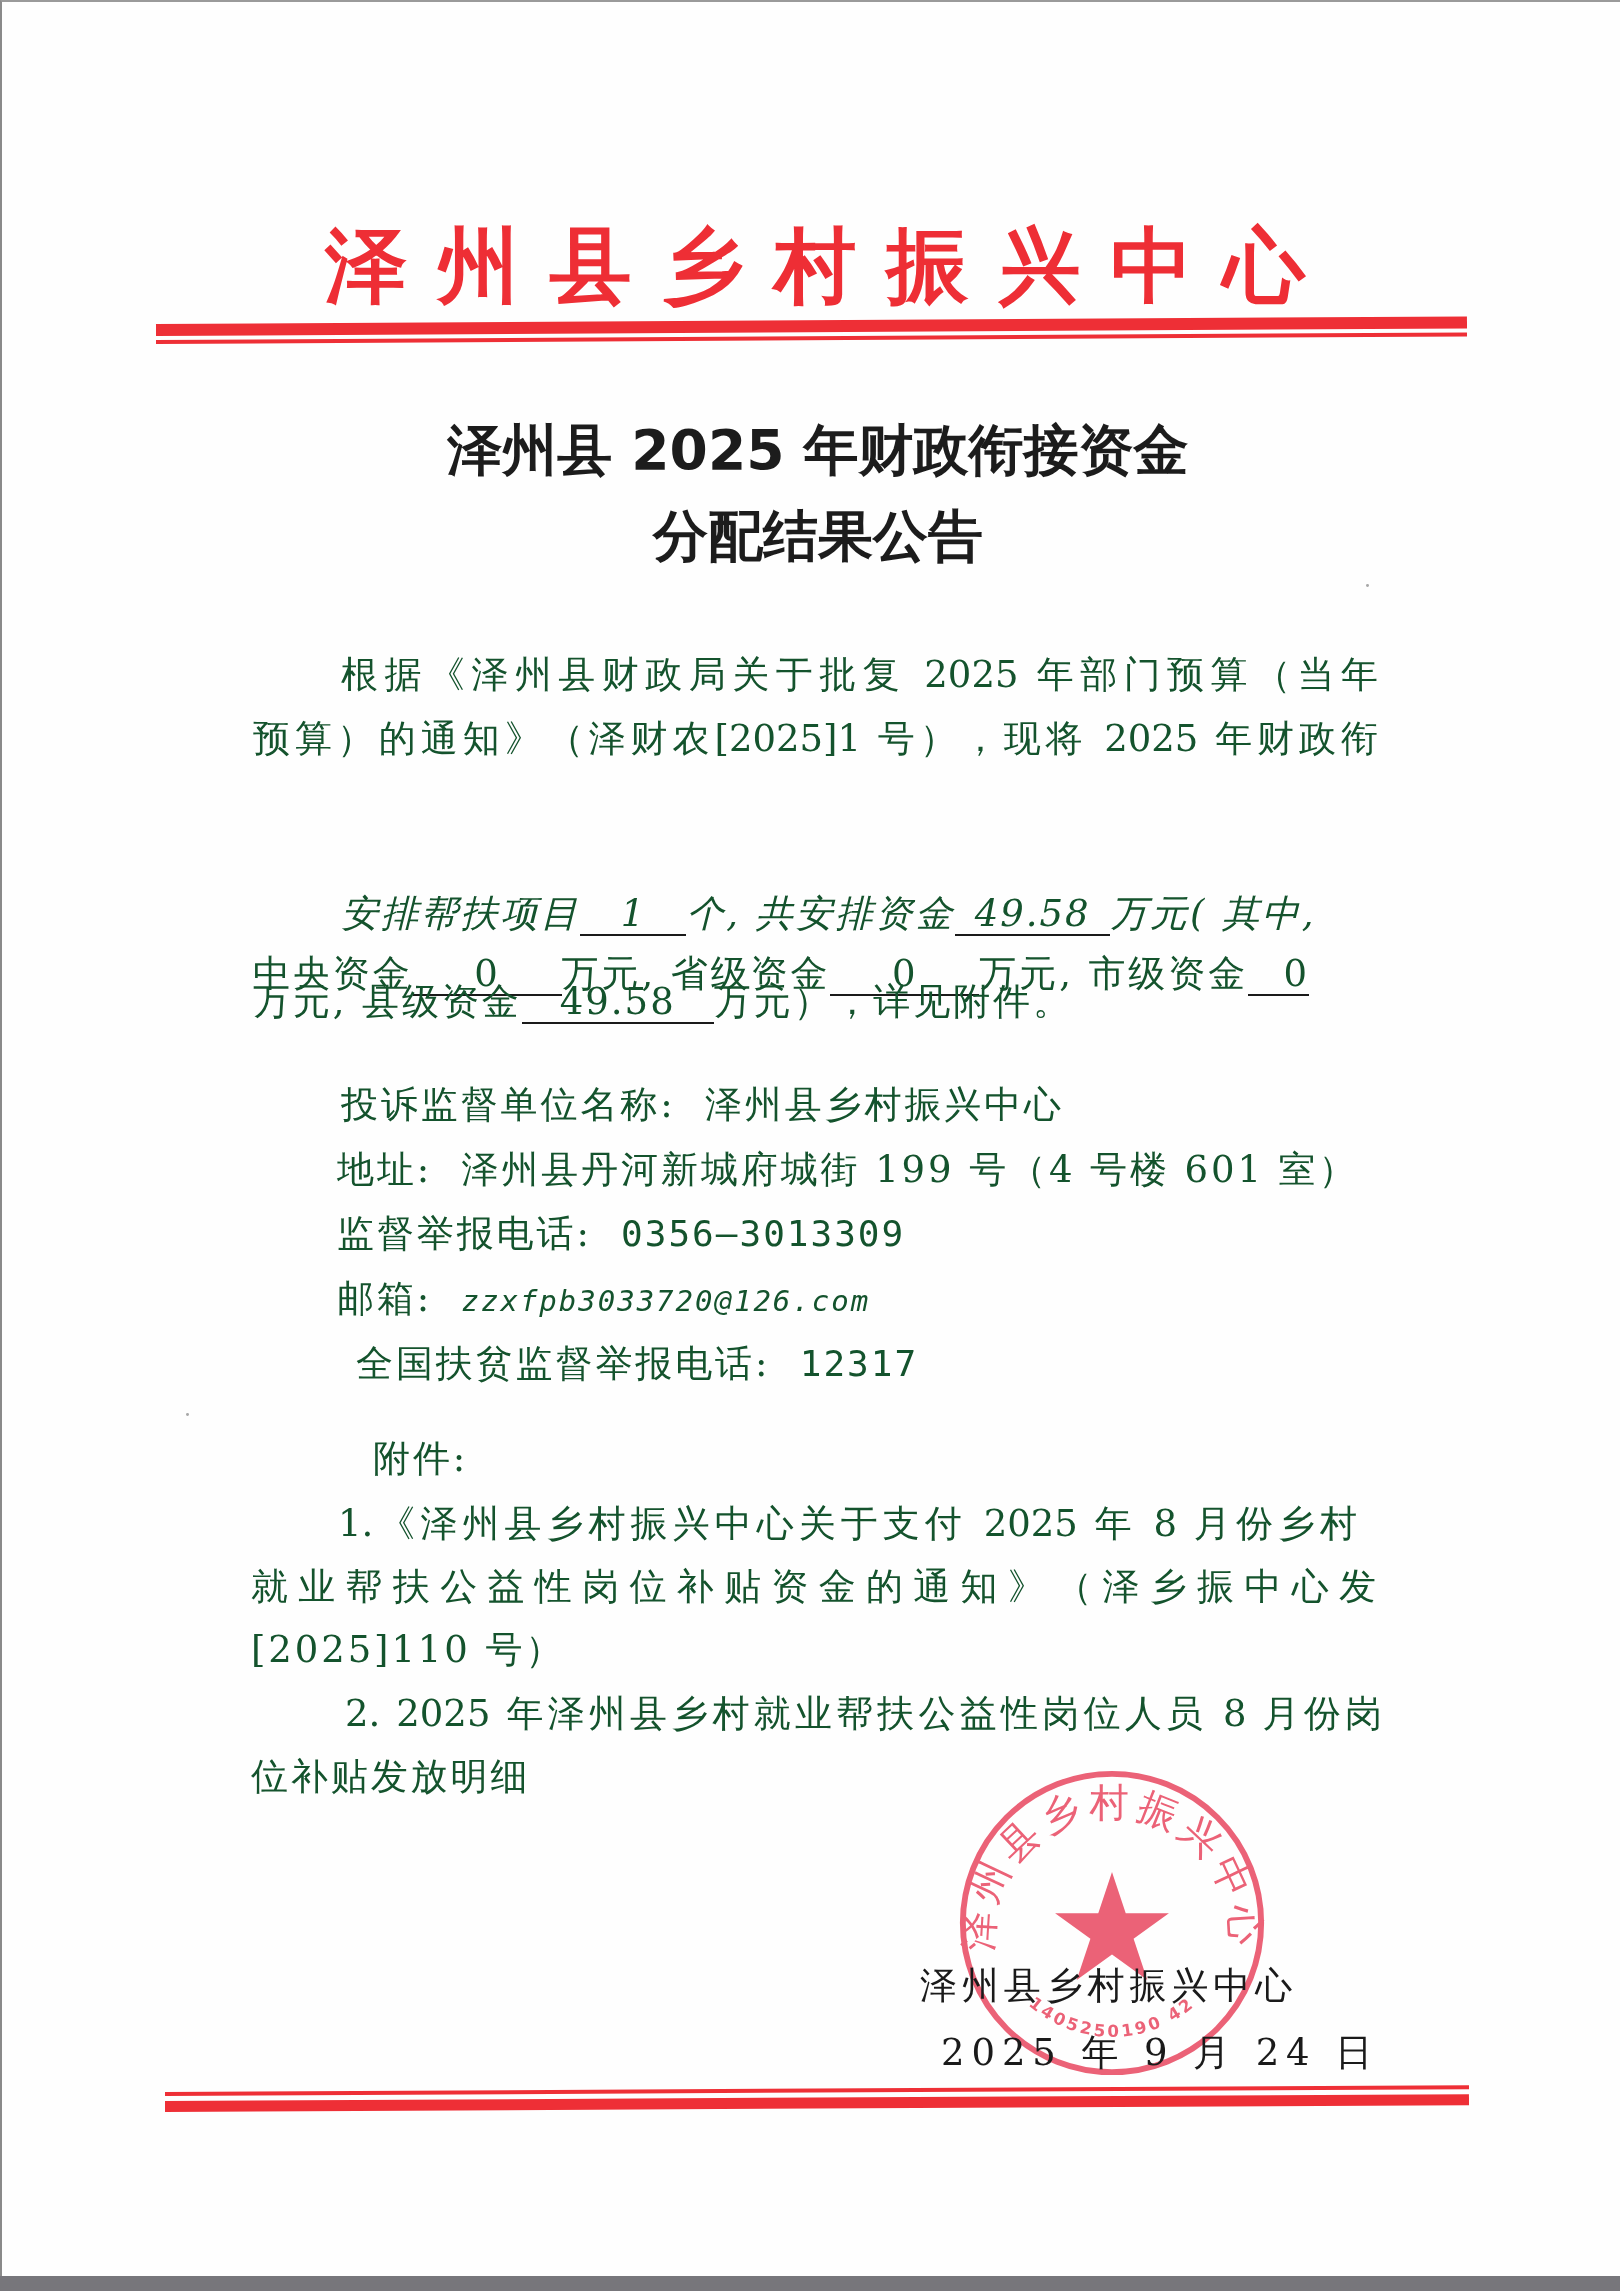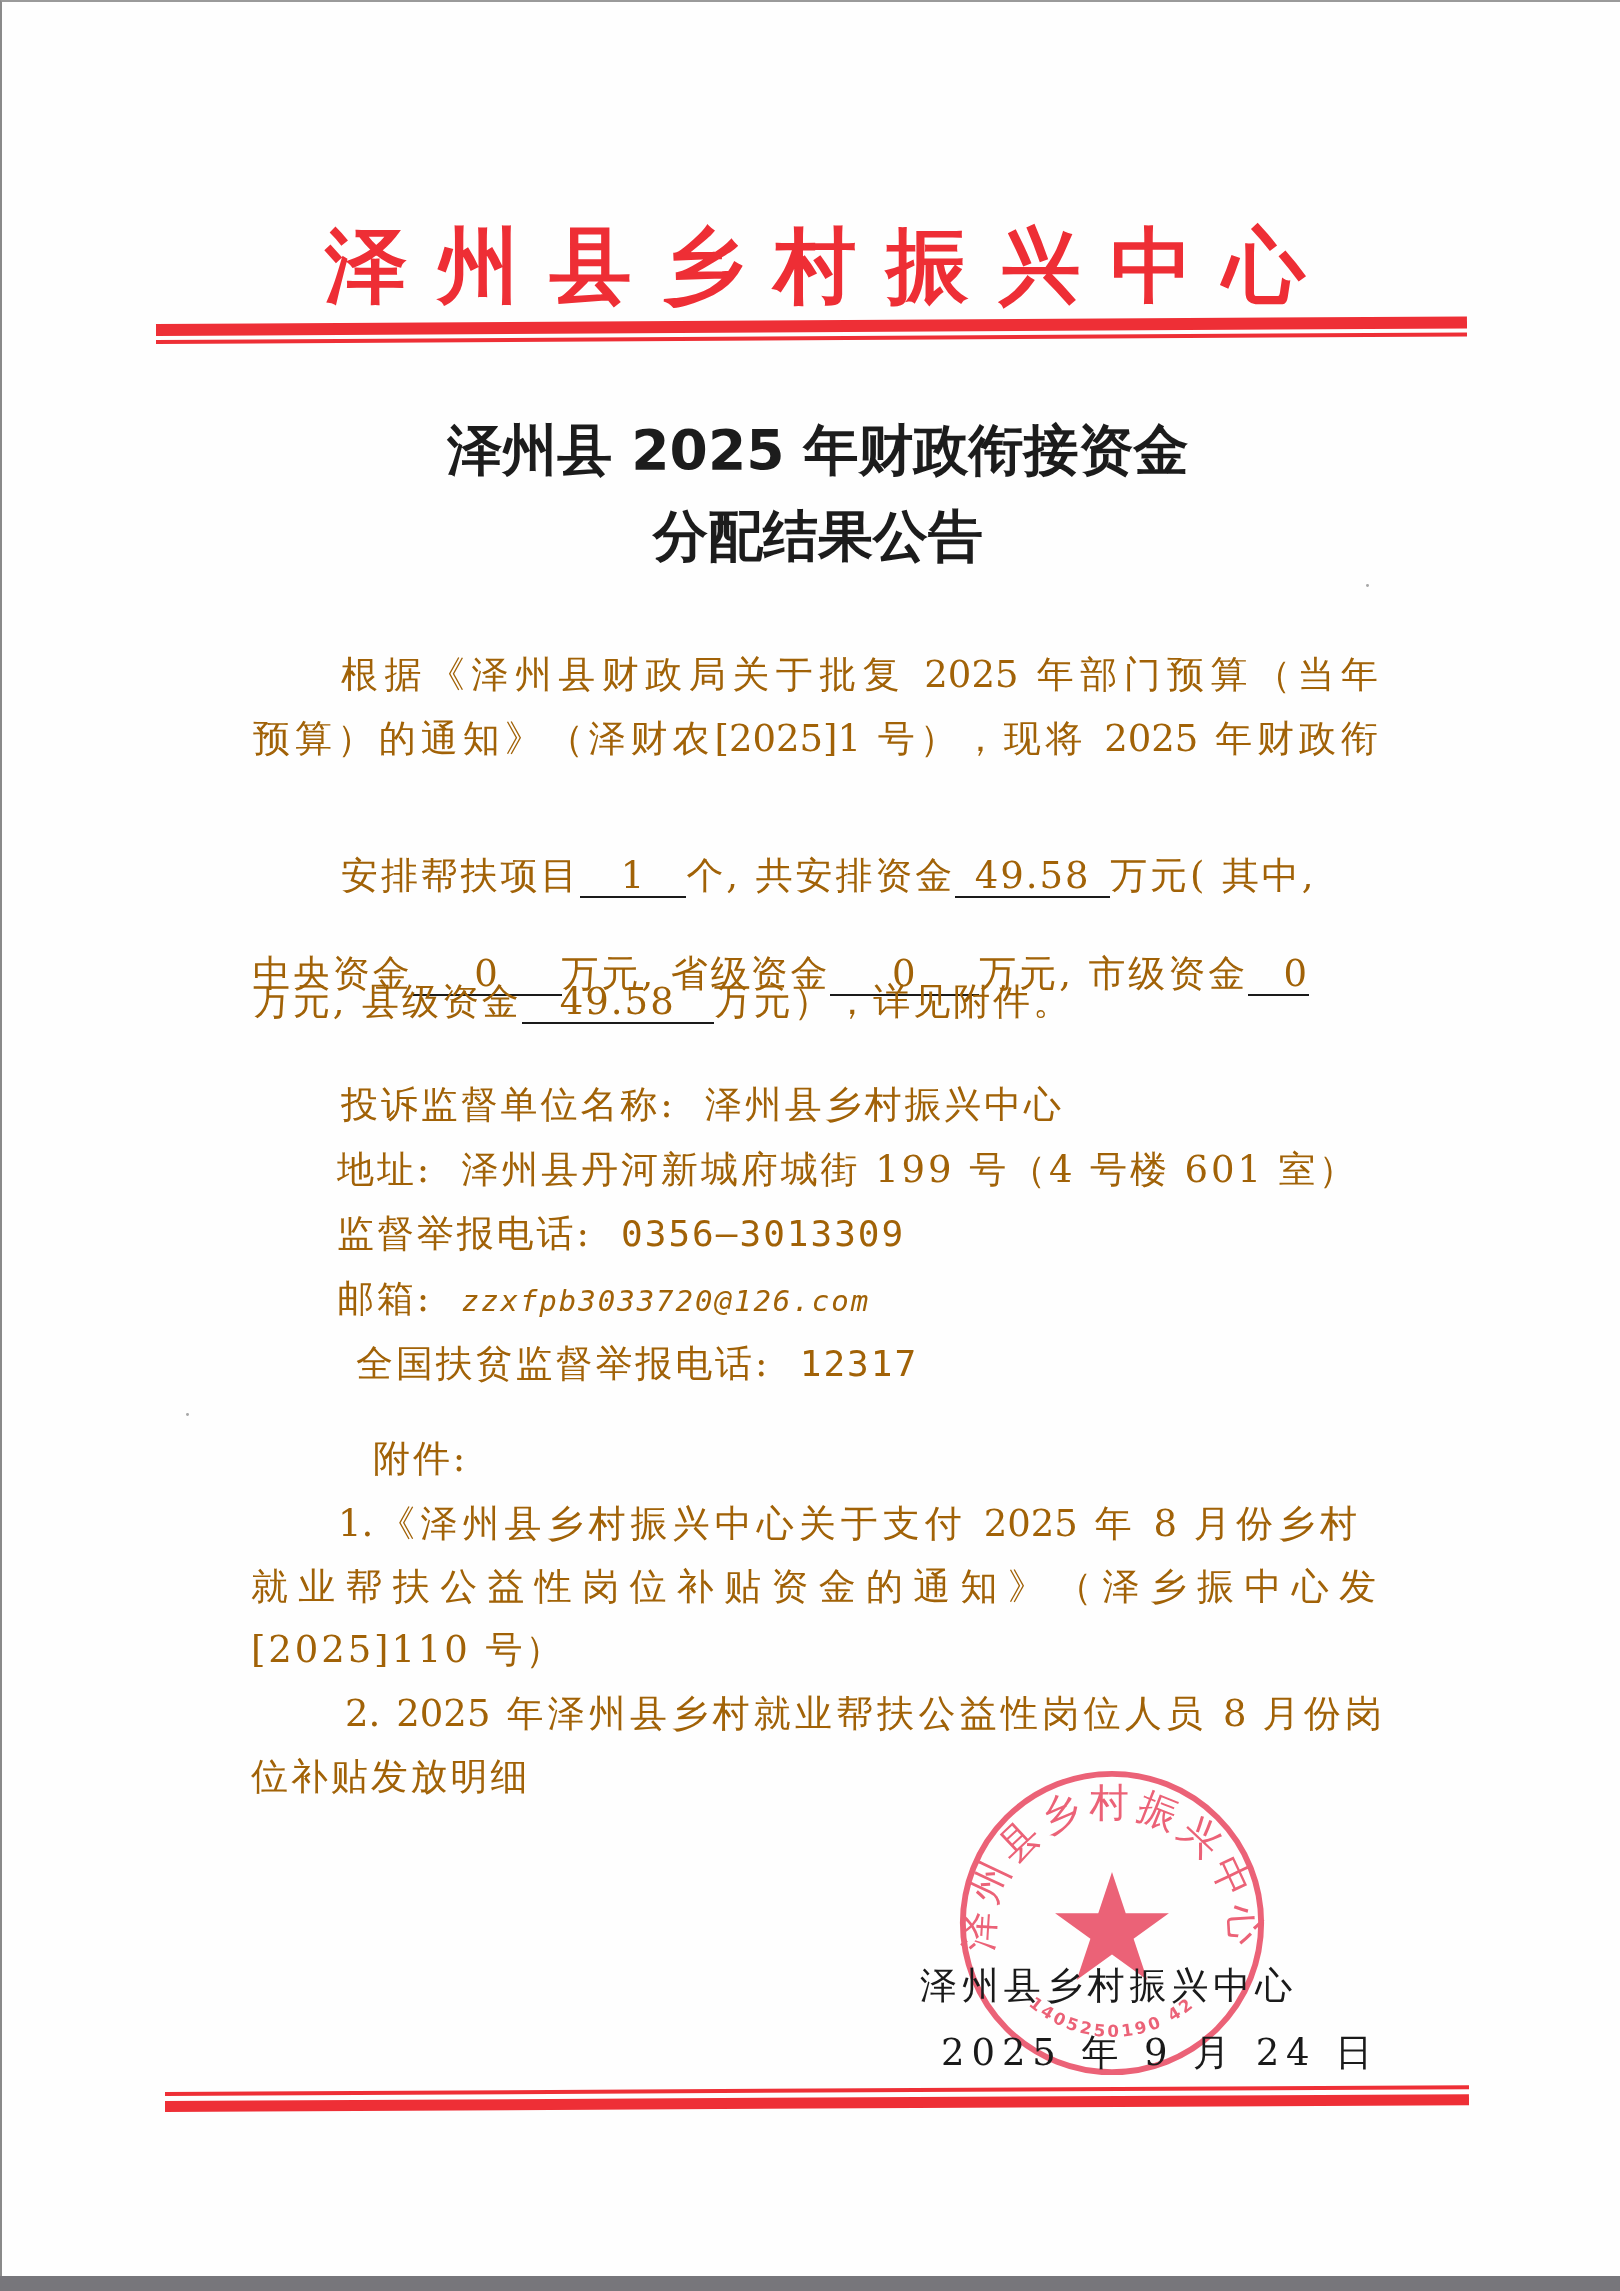--- a/index.html
+++ b/index.html
@@ -74,21 +74,21 @@
   .title.l1 { top: 421px; left: 5.9px; }
   .title.l2 { top: 507px; left: 5.9px; }
 
   
   .line {
     position: absolute;
     font-family: "DejaVu Serif", "Liberation Serif", serif;
     font-size: 37px;
     line-height: 1;
     white-space: pre;
-    color: #a16207;
+    color: #14532d;
     letter-spacing: 2.9px;
   }
   .line.justify {
     width: 1125px;
     text-align: justify;
     text-align-last: justify;
     letter-spacing: 0;
   }
   .blank {
     display: inline-block;
@@ -145,21 +145,21 @@
   </div>
   <div class="rule head-thick"></div>
   <div class="rule head-thin"></div>
 
   <div class="title l1">泽州县 2025 年财政衔接资金</div>
   <div class="title l2">分配结果公告</div>
 
   <div class="line justify" style="left:339px; top:654px; width:1037px;">根据《泽州县财政局关于批复 2025 年部门预算（当年</div>
   <div class="line justify" style="left:251px; top:718px; width:1125px;">预算）的通知》（泽财农[2025]1 号），现将 2025 年财政衔</div>
 
-  <div class="line" style="left:339px; top:855px; letter-spacing:2.9px;"><span>安排帮扶项目</span><span class="blank" style="width:106px;">1</span><span>个, 共安排资金</span><span class="blank" style="width:155px;">49.58</span><span>万元( 其中,</span></div>
+  <div class="line" style="left:339px; top:893px; letter-spacing:2.9px;font-style:italic;"><span>安排帮扶项目</span><span class="blank" style="width:106px;">1</span><span>个, 共安排资金</span><span class="blank" style="width:155px;">49.58</span><span>万元( 其中,</span></div>
 
   <div class="line" style="left:251px; top:953px; letter-spacing:2.9px;"><span>中央资金</span><span class="blank" style="width:149px;">0</span><span>万元, 省级资金</span><span class="blank" style="width:149px;">0</span><span>万元, 市级资金</span><span class="blank" style="width:61px; text-align:right;">0</span></div>
 
   <div class="line" style="left:251px; top:981px; letter-spacing:2.9px;"><span>万元, 县级资金</span><span class="blank" style="width:192px;">49.58</span><span>万元），详见附件。</span></div>
 
   <div class="line" style="left:339px; top:1084px;">投诉监督单位名称:  泽州县乡村振兴中心</div>
   <div class="line" style="left:335px; top:1149px;">地址:  泽州县丹河新城府城街 199 号（4 号楼 601 室）</div>
   <div class="line" style="left:335px; top:1213px;"><span>监督举报电话:  </span><span class="mono" style="font-size:36px;">0356—3013309</span></div>
   <div class="line" style="left:335px; top:1278px;"><span>邮箱:  </span><span class="mono" style="font-size:29px;font-style:italic;">zzxfpb3033720@126.com</span></div>
   <div class="line" style="left:335px; top:1343px;margin-left:19px;"><span>全国扶贫监督举报电话:  </span><span class="mono" style="font-size:36px;">12317</span></div>

